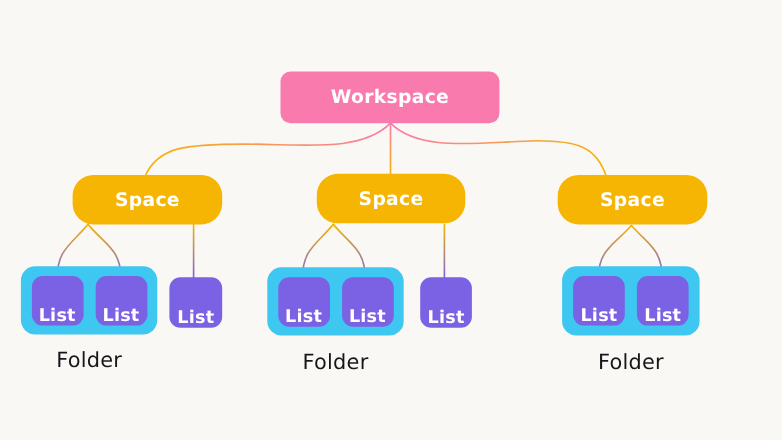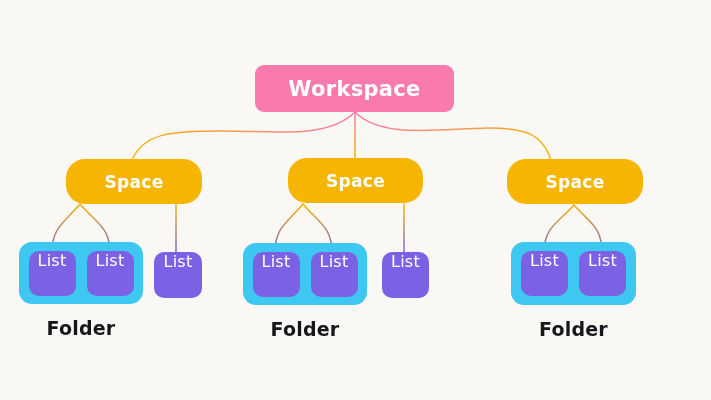--- a/index.html
+++ b/index.html
@@ -24,49 +24,49 @@
   .node {
     position: absolute;
     display: flex;
     align-items: center;
     justify-content: center;
     font-weight: 700;
     z-index: 2;
     box-sizing: border-box;
     letter-spacing: 0.3px;
   }
-  .node-workspace { border-radius: 9px; font-size: 21px; }
+  .node-workspace { border-radius: 9px; font-size: 17px; }
   .node-space     { border-radius: 19px; font-size: 17px; }
   .node-folder {
     border-radius: 13px;
     display: flex;
     flex-direction: row;
     align-items: center;
     justify-content: center;
     gap: 11px;
     z-index: 2;
   }
   .node-list {
     border-radius: 10px;
     font-size: 16px;
     width: 47px;
     height: 45px;
     display: flex;
-    align-items: flex-start;
+    align-items: flex-end;
     justify-content: center;
-    font-weight: 400;
+    font-weight: 700;
     position: relative;
     z-index: 3;
     letter-spacing: 0.2px;
   }
   .node-list.standalone { position: absolute; }
   .folder-caption {
     position: absolute;
     text-align: center;
-    font-weight: 700;
+    font-weight: 400;
     font-size: 19px;
     z-index: 2;
     letter-spacing: 0.2px;
   }
   path.edge {
     fill: none;
     stroke-width: 1.5;
     stroke-linecap: round;
   }
 </style>

